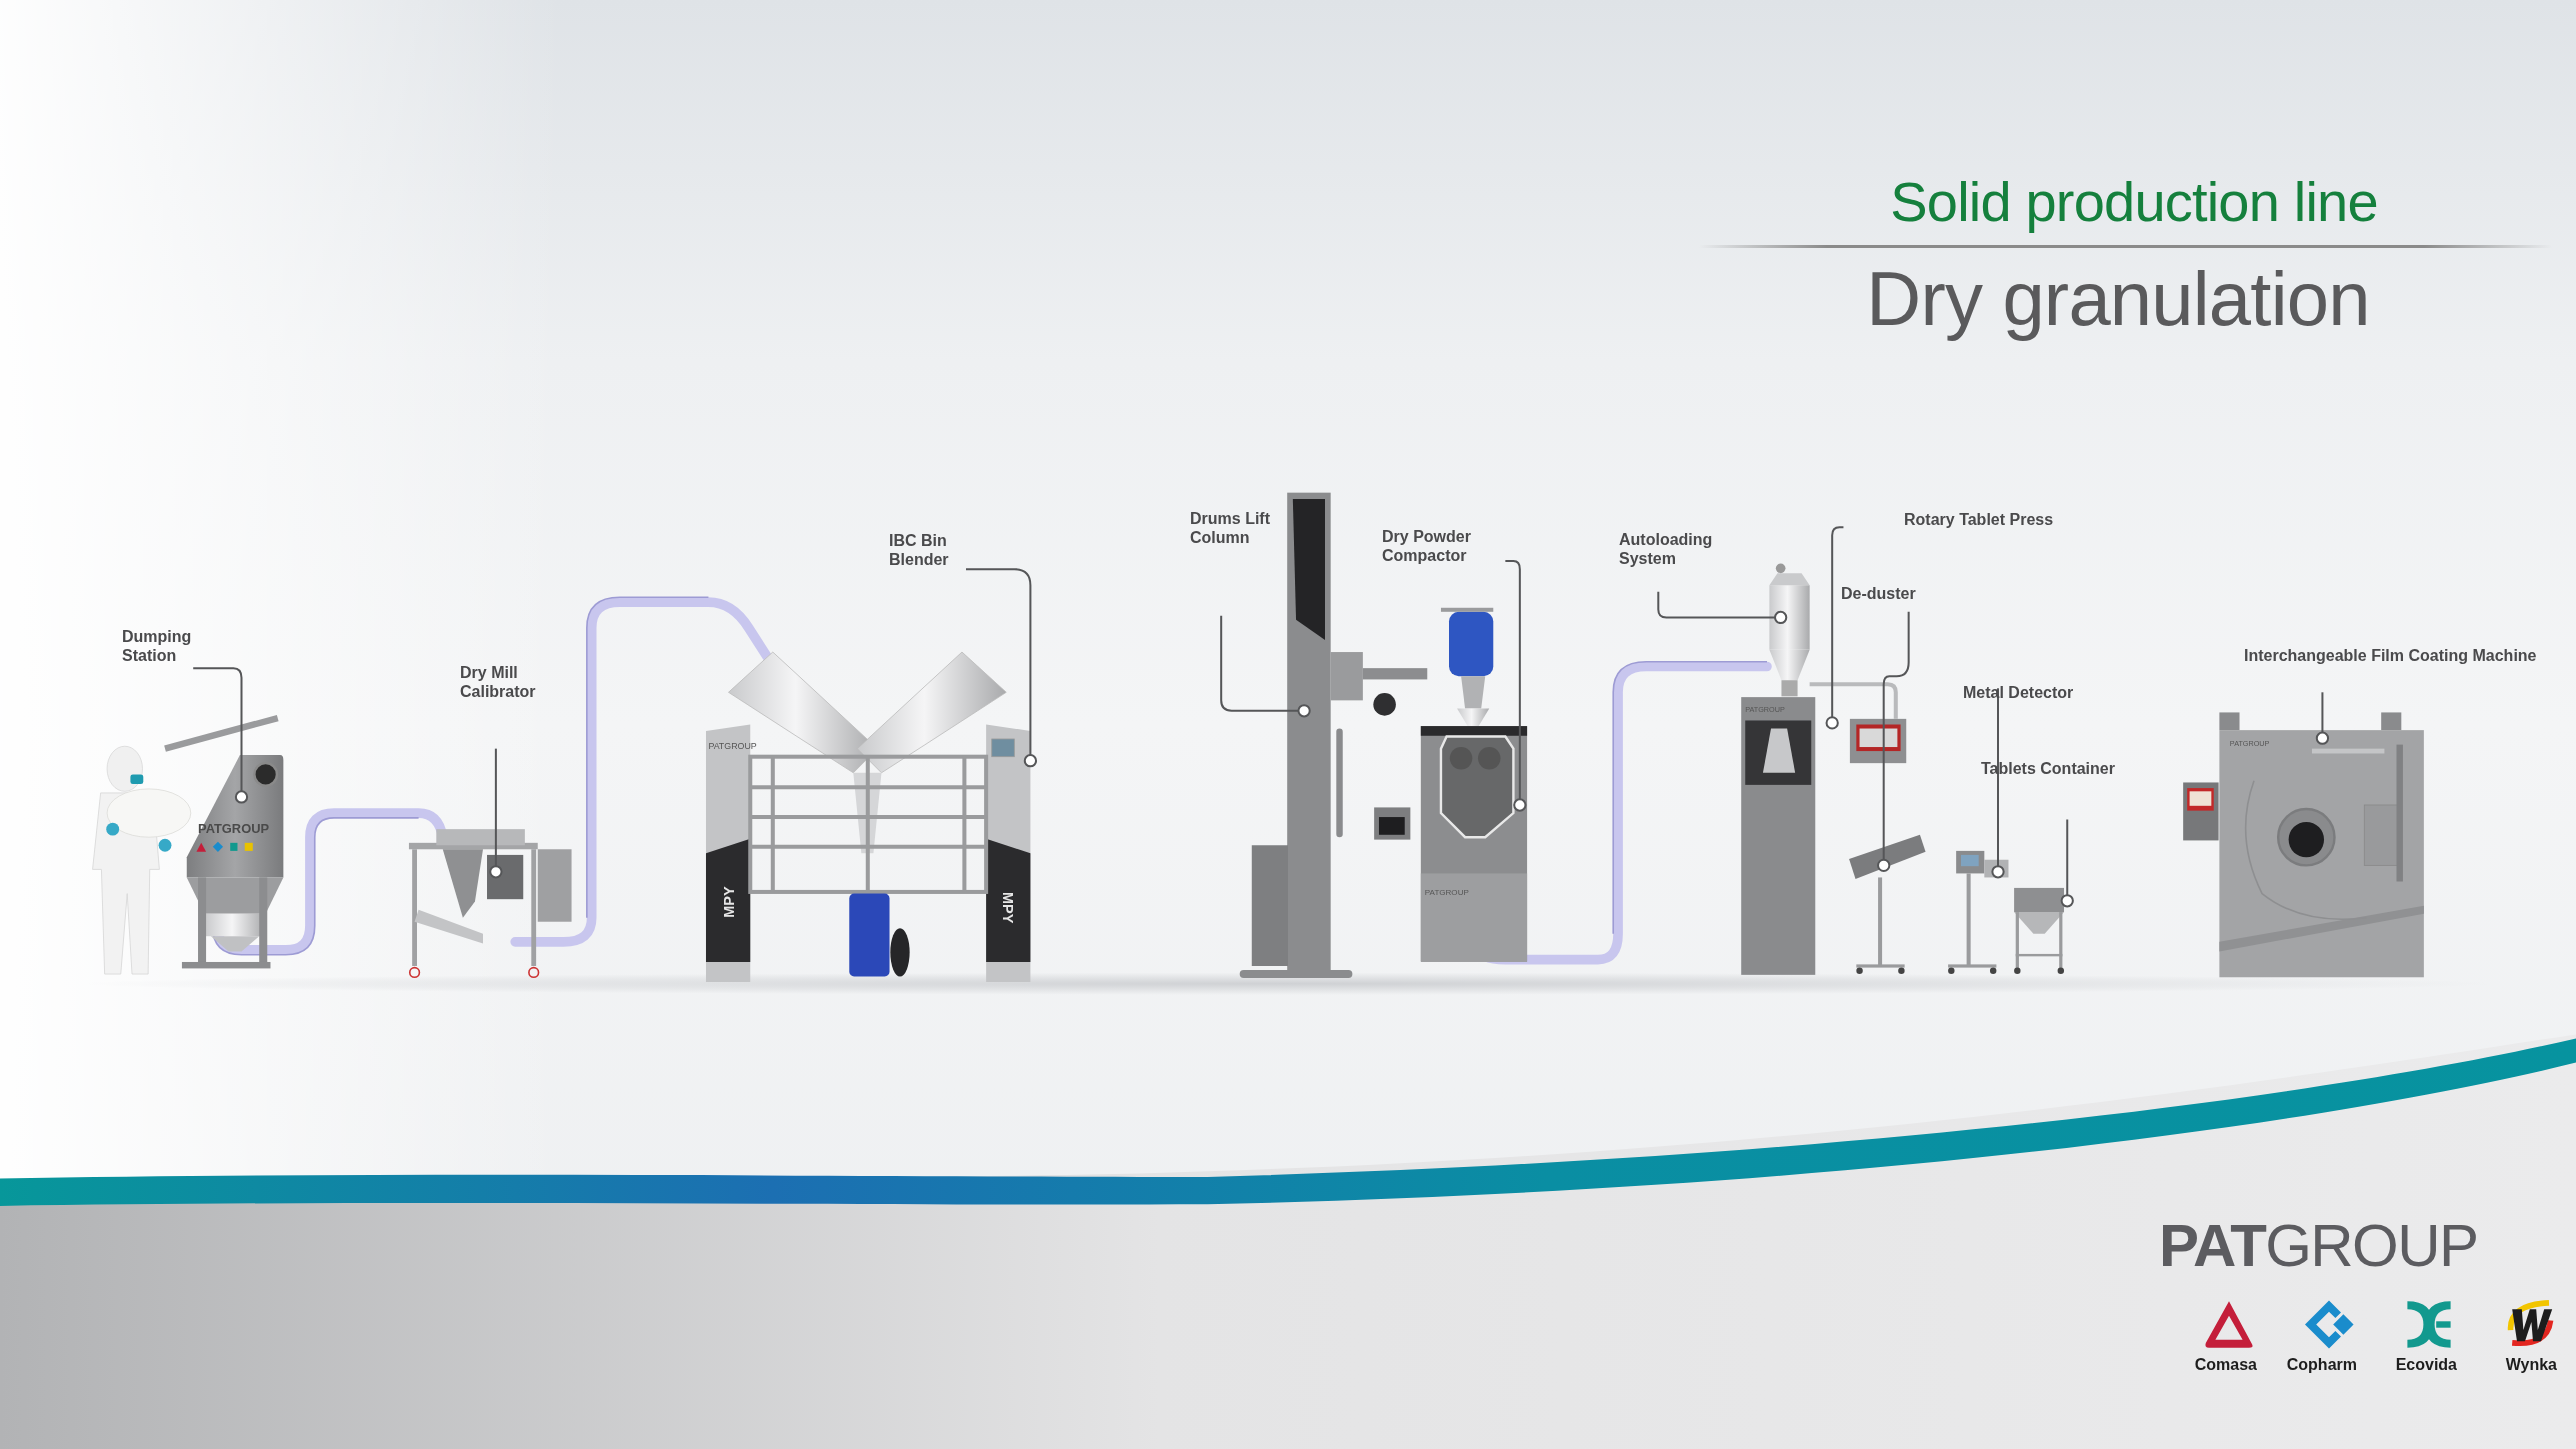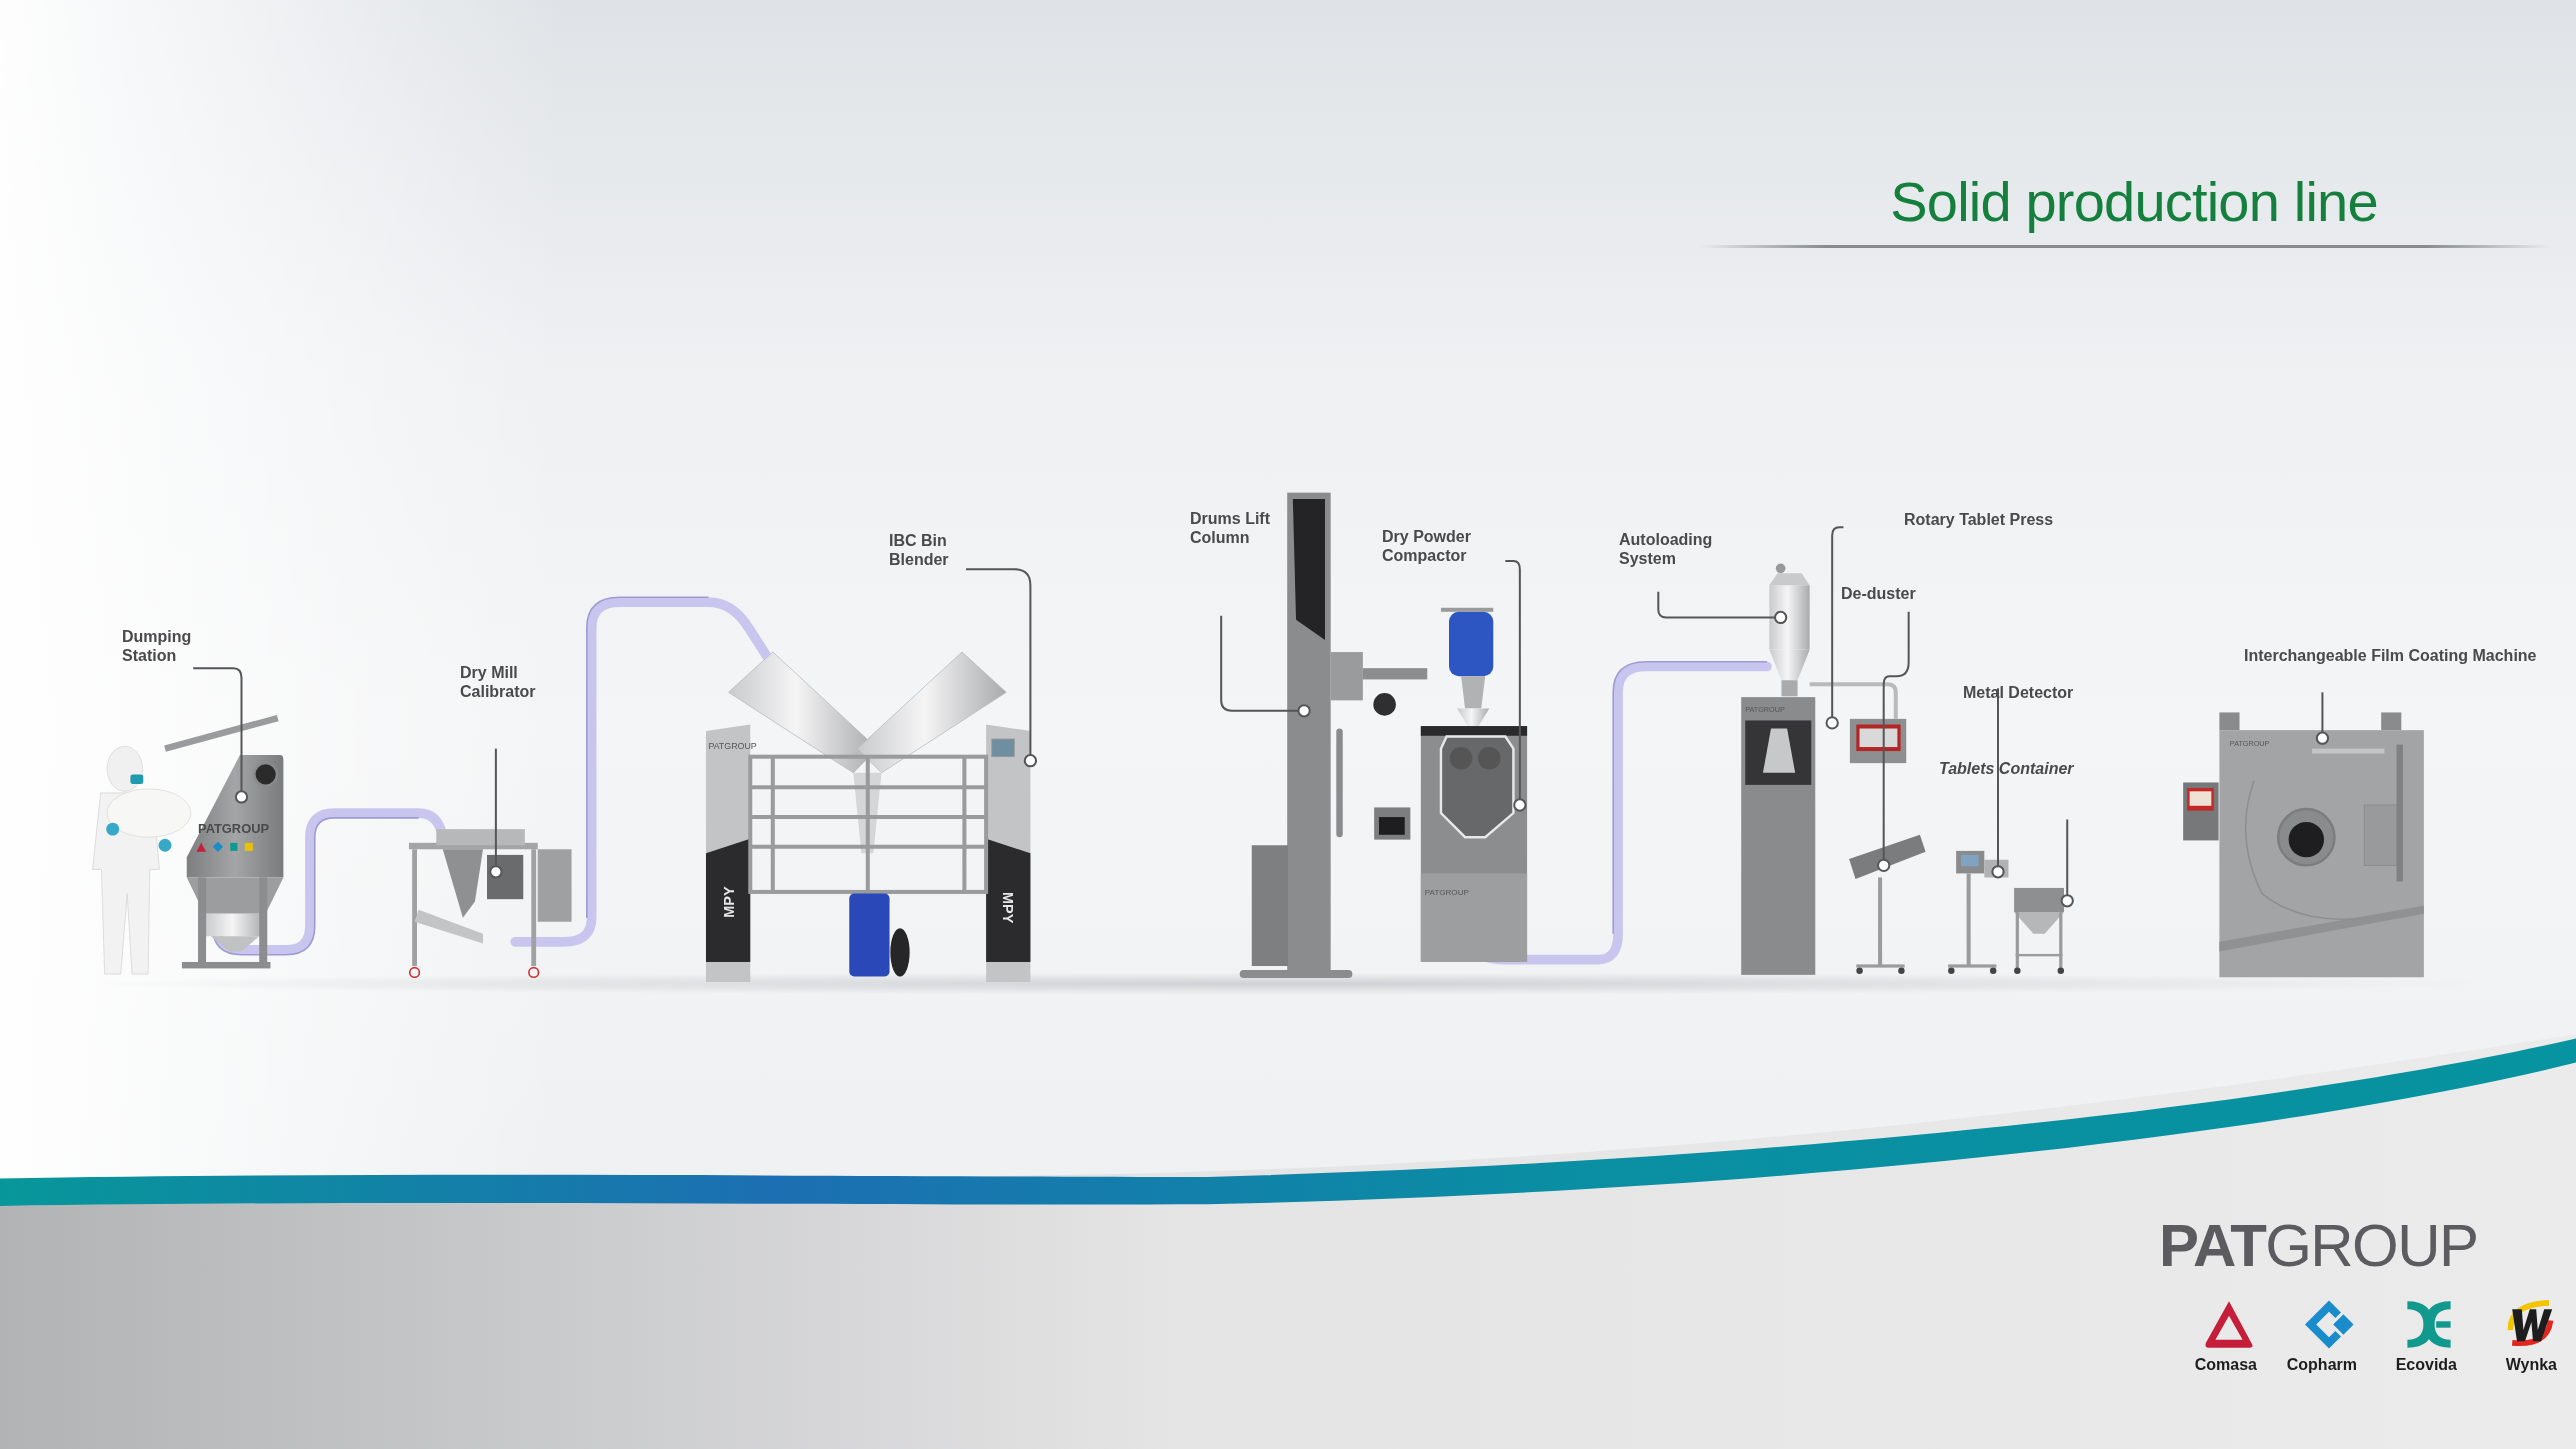--- a/index.html
+++ b/index.html
@@ -23,20 +23,21 @@
   .brand svg{width:56px;height:53px;}
   .brand-name{font-weight:bold;font-size:16px;color:#1d1d1d;margin-top:4.8px;}
 </style>
 </head>
 <body>
 
 <div class="bg-left"></div>
 
 <div class="title-block">
   <div class="title-main">Solid production line</div>
+  <div class="title-sub">Dry granulation</div>
 </div>
 <div class="title-rule"></div>
 
 <svg class="scene" width="2576" height="1449" viewBox="0 0 3200 1800">
   <defs>
     <linearGradient id="steel" x1="0" x2="1">
       <stop offset="0" stop-color="#7d7e80"></stop>
         <stop offset="0.5" stop-color="#a4a5a7"></stop>
         <stop offset="1" stop-color="#7a7b7d"></stop>
     </linearGradient>
@@ -273,21 +274,21 @@
 Blender</div>
 <div class="label" style="left:1190px;top:509px;">Drums Lift
 Column</div>
 <div class="label" style="left:1382px;top:527px;">Dry Powder
 Compactor</div>
 <div class="label" style="left:1619px;top:514px;margin-top:16px;">Autoloading
 System</div>
 <div class="label" style="left:1860px;top:510px;margin-left:44px;">Rotary Tablet Press</div>
 <div class="label" style="left:1841px;top:584px;">De-duster</div>
 <div class="label" style="left:1963px;top:683px;">Metal Detector</div>
-<div class="label" style="left:1939px;top:759px;font-style:italic;">Tablets Container</div>
+<div class="label" style="left:1981px;top:759px;">Tablets Container</div>
 <div class="label" style="left:2244px;top:646px;">Interchangeable Film Coating Machine</div>
 
 <div class="footer-logo">
   <span class="pat">PAT</span><span class="grp">GROUP</span>
 </div>
 
 <div class="brands">
   <div class="brand">
     <svg viewBox="0 0 70 66">
       <path d="M35 4 L 64 58 Q 66 62 60 62 L 10 62 Q 4 62 6 56 Z M35 22 L 18 52 L 52 52 Z" fill="#c41e3a" fill-rule="evenodd"></path>

